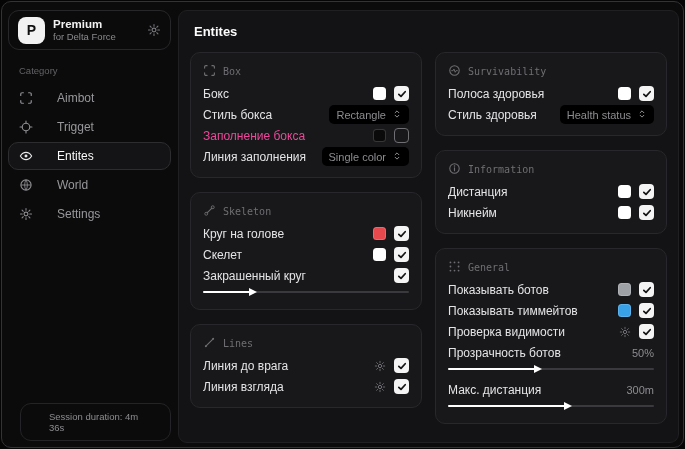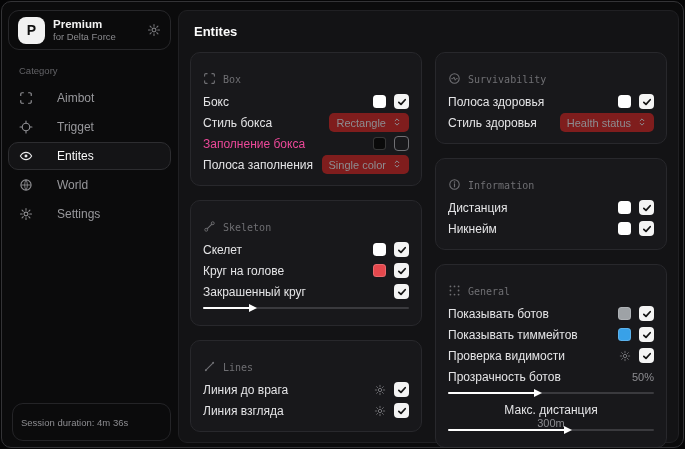--- a/index.html
+++ b/index.html
@@ -18,52 +18,52 @@
   .brand-title { font-size:11.5px; font-weight:bold; color:#f2f2f2; }
   .brand-sub { font-size:9.5px; color:#8a8a8e; }
   .icon-btn { color:#7a7a7e; display:flex; align-items:center; }
   .category { font-size:9.5px; color:#626266; margin:15px 0 8px 11px; }
   .side-item { display:flex; align-items:center; gap:24px; height:28px; padding:0 10px;
                margin-bottom:1px; border-radius:10px; border:1px solid transparent;
                color:#98989c; font-size:12px; }
   .side-item.active { color:#fafafa; border-color:#2d2d30; background:#141416; }
   .side-item .sicon { display:flex; align-items:center; color:#8d8d91; }
   .side-item.active .sicon { color:#e8e8ea; }
-  .session-card { position:absolute; bottom:0; left:4px; right:0; height:38px;
+  .session-card { position:absolute; bottom:0; left:12px; right:0; height:38px;
                   border:1px solid #242427; border-radius:11px; display:flex; align-items:center;
-                  padding:0 8px; font-size:9.5px; color:#8d8d91; }
+                  padding:0 28px; font-size:9.5px; color:#8d8d91; }
 
   
   .main { position:absolute; left:176px; top:8px; width:501px; height:433px;
           background:#131315; border:1px solid #202023; border-radius:9px; padding:10px 11px; }
   .page-title { font-size:13px; font-weight:bold; color:#fcfcfc; margin:3px 0 13px 4px; }
   .cols { display:flex; gap:13px; }
   .col { width:237px; display:flex; flex-direction:column; gap:14px; }
-  .card { background:#18181b; border:1px solid #28282c; border-radius:10px; padding:16px 12px 10px; }
+  .card { background:#18181b; border:1px solid #28282c; border-radius:10px; padding:8px 12px 10px; }
   .card-head { display:flex; align-items:center; gap:7px; height:20px; margin-bottom:2px;
                color:#6f6f73; font-family:"DejaVu Sans Mono",monospace; font-size:10px; }
   .row { display:flex; align-items:center; height:21px; font-size:12px; color:#e4e4e6; }
   .row .lbl { flex:1; font-weight:500; }
   .row.dim .lbl { color:#ec4899; }
   .ctrls { display:flex; align-items:center; gap:8px; }
   .swatch { width:13px; height:13px; border-radius:3.5px; border:1px solid rgba(255,255,255,.18); }
   .checkbox { width:15px; height:15px; border-radius:4px; background:#f4f4f4;
               display:flex; align-items:center; justify-content:center; }
   .checkbox.un { background:transparent; border:1.5px solid #707074; }
   .select { display:flex; align-items:center; gap:6px; height:19px; padding:0 7px;
-            background:#7f1d1d; border-radius:5px; color:#8d8d91; font-size:11px; }
+            background:#000000; border-radius:5px; color:#8d8d91; font-size:11px; }
   .gear-sm { color:#737377; display:flex; align-items:center; }
   .val { font-size:11px; color:#8d8d91; }
   .slider { position:relative; height:10px; margin:1px 0 2px; }
   .slider .track { position:absolute; left:0; right:0; top:4px; height:2px; background:#3a3a3e; border-radius:2px; }
   .slider .fill { position:absolute; left:0; top:4px; height:2px; background:#ffffff; border-radius:2px; }
   .slider .thumb { position:absolute; top:1px; width:0; height:0; margin-left:-3px;
                    border-top:4px solid transparent; border-bottom:4px solid transparent;
                    border-left:8px solid #ffffff; }
-  .gap-top { margin-top:5px;flex-direction:column; }
+  .gap-top { margin-top:5px; }
 </style>
 </head>
 <body>
 
 <div class="window">
 
   <div class="sidebar">
     <div class="brand-card">
       <div class="logo">P</div>
       <div class="brand-text">
@@ -171,21 +171,21 @@
             </span>
           </div>
           <div class="row dim">
             <span class="lbl">Заполнение бокса</span>
             <span class="ctrls">
               <span class="swatch" style="background: rgb(10, 10, 10);"></span>
               <span class="checkbox un"></span>
             </span>
           </div>
           <div class="row">
-            <span class="lbl">Полоса заполнения</span>
+            <span class="lbl">Линия заполнения</span>
             <span class="select">
               <span>Single color</span>
               <span><svg width="10" height="10" viewBox="0 0 16 16">
                     <path d="M5 6 8 3l3 3M5 10l3 3 3-3" fill="none" stroke="currentColor" stroke-width="1.6" stroke-linecap="round" stroke-linejoin="round"></path>
                   </svg></span>
             </span>
           </div>
         </div>
 
         <div class="card">
@@ -193,34 +193,34 @@
             <span>
               <svg width="13" height="13" viewBox="0 0 16 16">
                   <path d="M5 11 11 5" stroke="currentColor" stroke-width="1.3" stroke-linecap="round"></path>
                   <circle cx="4" cy="12" r="1.8" fill="none" stroke="currentColor" stroke-width="1.1"></circle>
                   <circle cx="12" cy="4" r="1.8" fill="none" stroke="currentColor" stroke-width="1.1"></circle>
                 </svg>
             </span>
             <span>Skeleton</span>
           </div>
           <div class="row">
+            <span class="lbl">Круг на голове</span>
+            <span class="ctrls">
+              <span class="swatch" style="background: rgb(229, 72, 77);"></span>
+              <span class="checkbox">
+                  <svg width="10" height="10" viewBox="0 0 10 10">
+                    <path d="M1.8 5.3 4 7.4 8.2 2.7" fill="none" stroke="#141414" stroke-width="1.7" stroke-linecap="round" stroke-linejoin="round"></path>
+                  </svg>
+                </span>
+            </span>
+          </div>
+          <div class="row">
             <span class="lbl">Скелет</span>
             <span class="ctrls">
               <span class="swatch" style="background: rgb(255, 255, 255);"></span>
-              <span class="checkbox">
-                  <svg width="10" height="10" viewBox="0 0 10 10">
-                    <path d="M1.8 5.3 4 7.4 8.2 2.7" fill="none" stroke="#141414" stroke-width="1.7" stroke-linecap="round" stroke-linejoin="round"></path>
-                  </svg>
-                </span>
-            </span>
-          </div>
-          <div class="row">
-            <span class="lbl">Круг на голове</span>
-            <span class="ctrls">
-              <span class="swatch" style="background: rgb(229, 72, 77);"></span>
               <span class="checkbox">
                   <svg width="10" height="10" viewBox="0 0 10 10">
                     <path d="M1.8 5.3 4 7.4 8.2 2.7" fill="none" stroke="#141414" stroke-width="1.7" stroke-linecap="round" stroke-linejoin="round"></path>
                   </svg>
                 </span>
             </span>
           </div>
           <div class="row">
             <span class="lbl">Закрашенный круг</span>
             <span class="ctrls">

